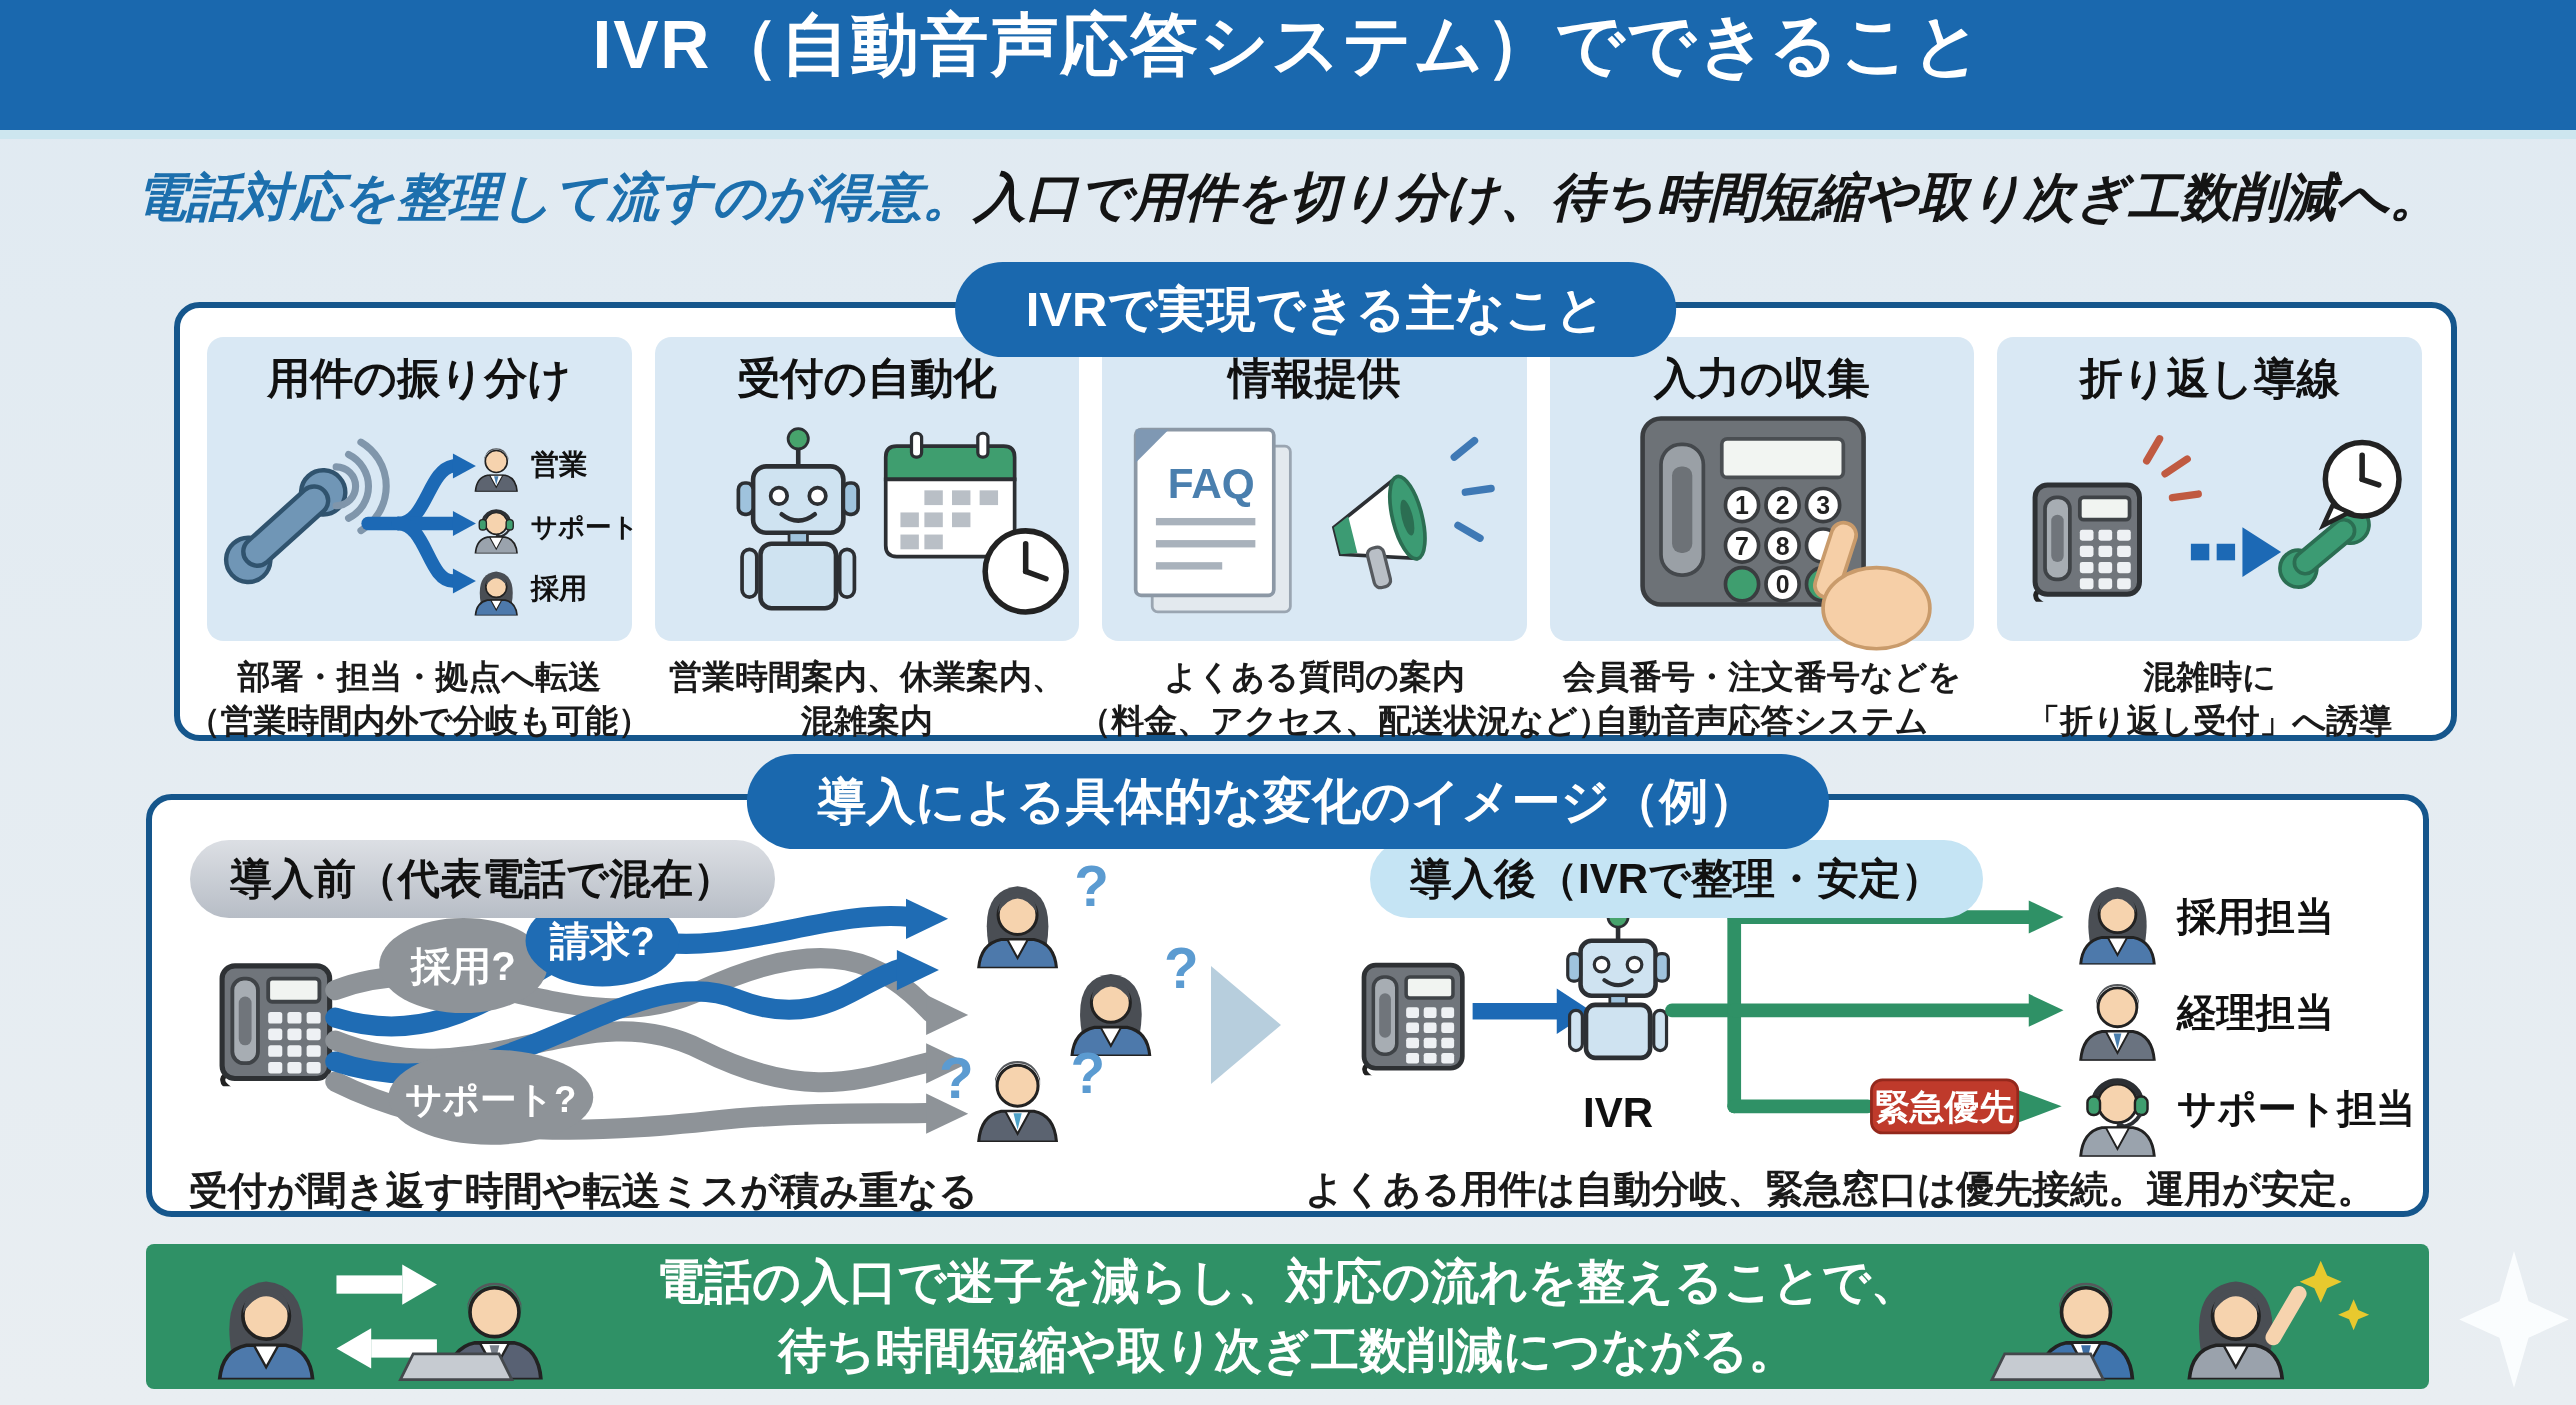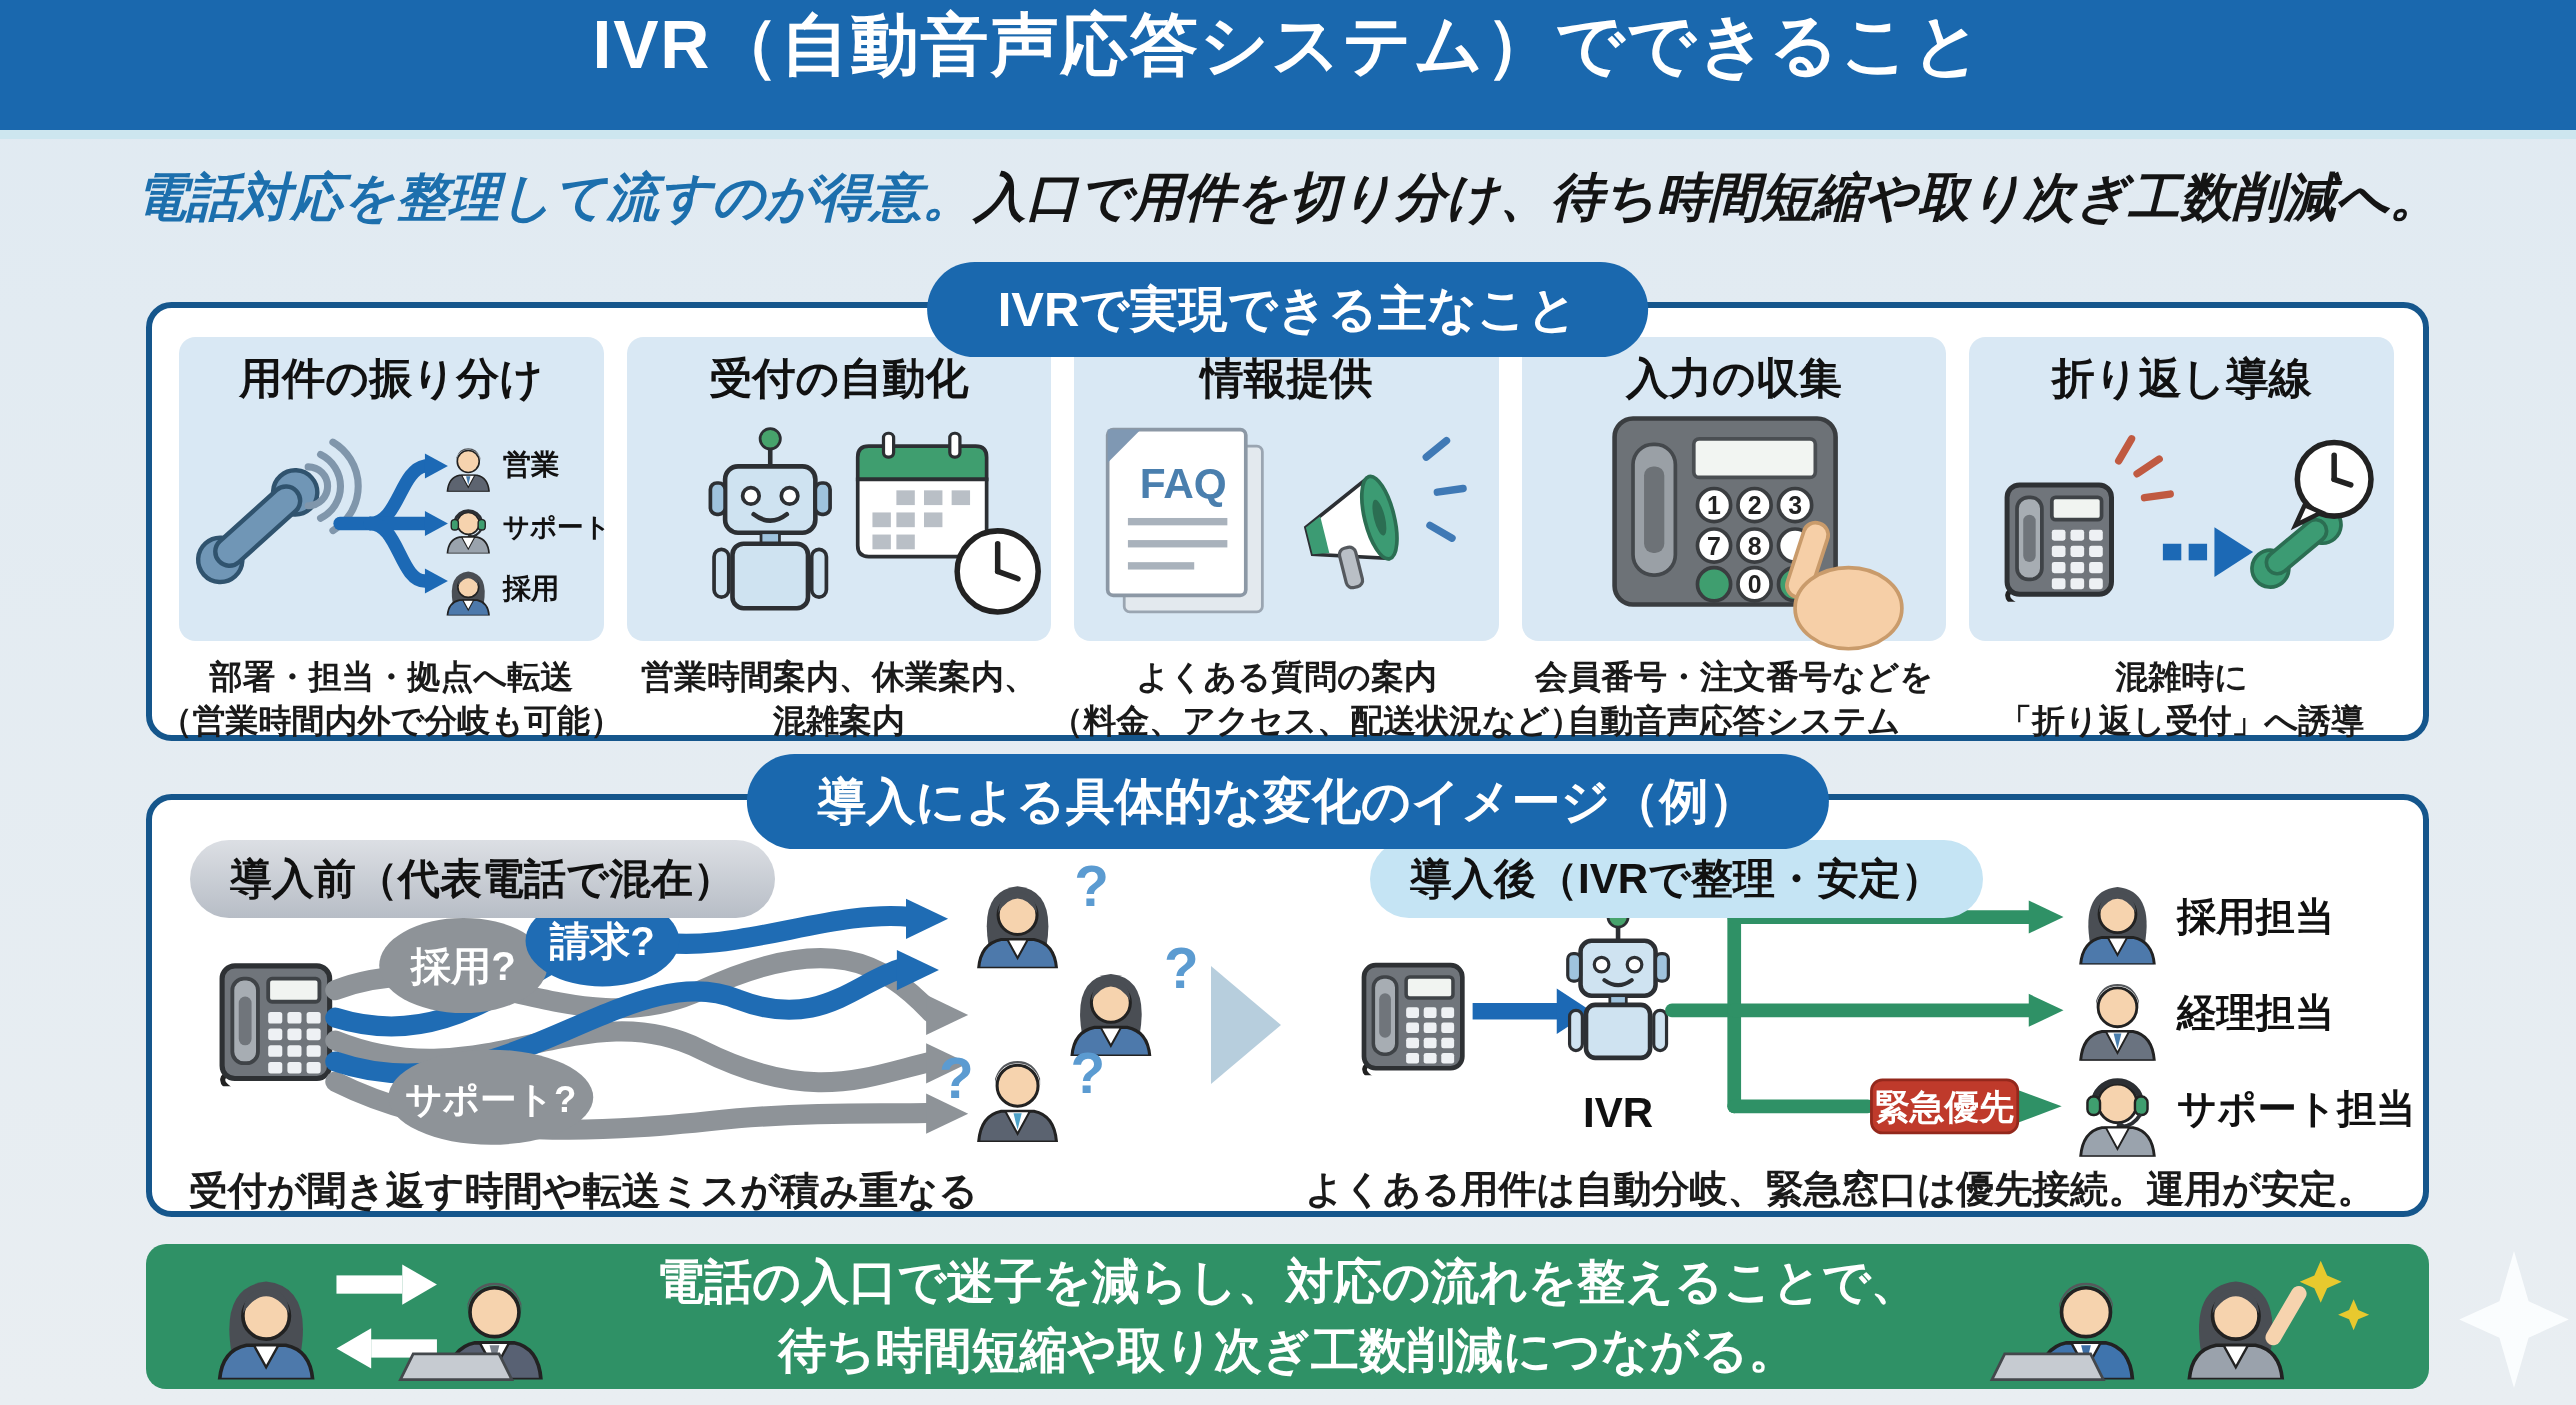--- a/index.html
+++ b/index.html
@@ -13,21 +13,21 @@
     display:flex;align-items:flex-start;justify-content:center;}
   .header .title{color:#fff;font-size:68px;font-weight:700;letter-spacing:1.8px;}
 
   .intro{position:absolute;top:163px;left:0;width:100%;text-align:center;
     font-size:52px;font-weight:700;white-space:nowrap;font-style:italic;}
   .intro .hl{color:#1c6fad;}
   .intro .rest{color:#141414;}
 
   .box{position:absolute;left:146px;width:2283px;background:#fff;
     border:6.4px solid #15568c;border-radius:25.6px;box-sizing:border-box;}
-  #box1{top:302px;height:439px;}
+  #box1{top:302px;height:439px;margin-left:28px;}
   #box2{top:794px;height:423px;}
   .pill{position:absolute;top:-46px;left:50%;transform:translateX(-50%);
     background:#1a68ae;color:#fff;font-size:49px;font-weight:700;
     padding:14.6px 71px;border-radius:59px;white-space:nowrap;z-index:3;}
 
   .cards{display:flex;gap:23px;padding:29px 29px 0 27px;}
   .card{flex:1;display:flex;flex-direction:column;min-width:0;}
   .card-top{background:#d9e8f4;border-radius:16.5px;height:291px;padding-top:12.8px;}
   .card-title{text-align:center;font-size:43px;font-weight:700;color:#111;}
   .card-icon{display:block;width:100%;height:221px;margin-top:5.5px;}
@@ -43,21 +43,21 @@
   .diagram.after{left:1198px;width:1052px;height:311px;}
   .big-tri{position:absolute;left:1059px;top:166px;width:0;height:0;
     border-top:59px solid transparent;border-bottom:59px solid transparent;
     border-left:70px solid #b7cedd;}
   .flow-caption{position:absolute;top:364px;font-size:39px;font-weight:700;
     text-align:left;white-space:nowrap;}
   .before-cap{left:37px;width:1006px;}
   .after-cap{left:1153px;width:1107px;font-size:38px;}
 
   .banner{position:absolute;left:146px;top:1244px;width:2283px;height:145px;
-    background:#2f9166;border-radius:20px;display:flex;align-items:center;
+    background:#2f9166;border-radius:8px;display:flex;align-items:center;
     justify-content:space-between;padding:0 44px;box-sizing:border-box;gap:12px;}
   .banner-text{flex:1;text-align:center;color:#fff;font-size:48px;
     font-weight:700;line-height:1.42;white-space:nowrap;}
   .banner-art{width:366px;height:137px;flex:0 0 auto;}
   .page-sparkle{position:absolute;right:7.3px;top:1251px;}
 </style>
 </head>
 <body>
 
 <svg width="0" height="0" style="position:absolute">

